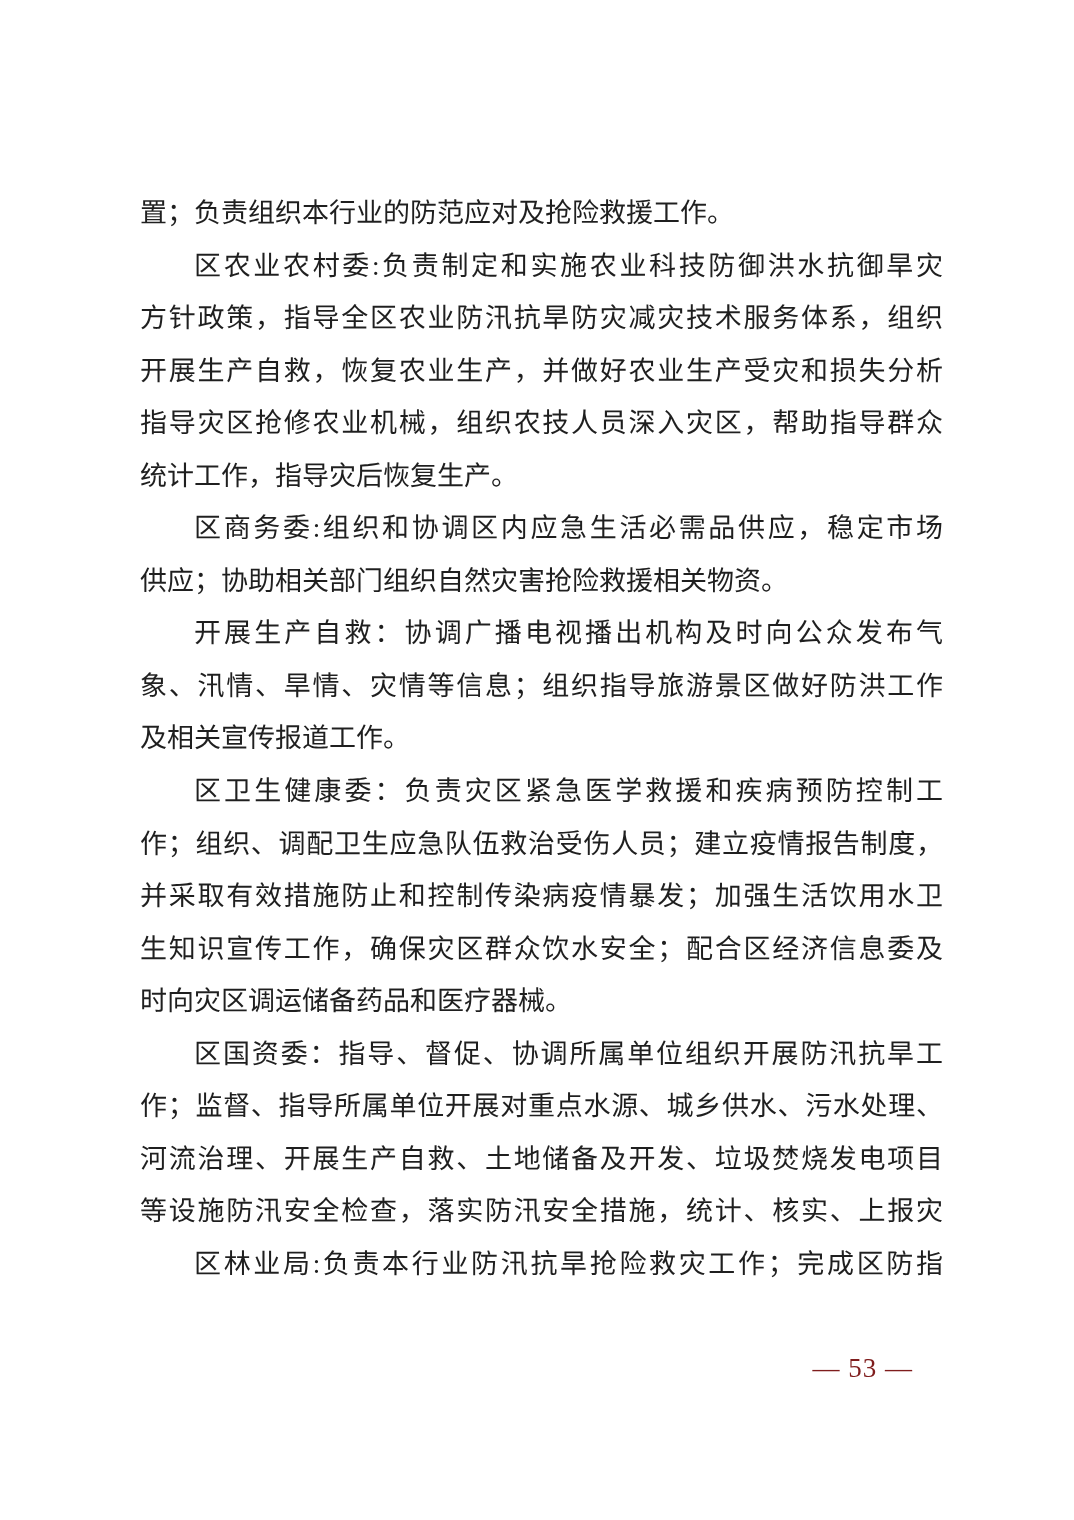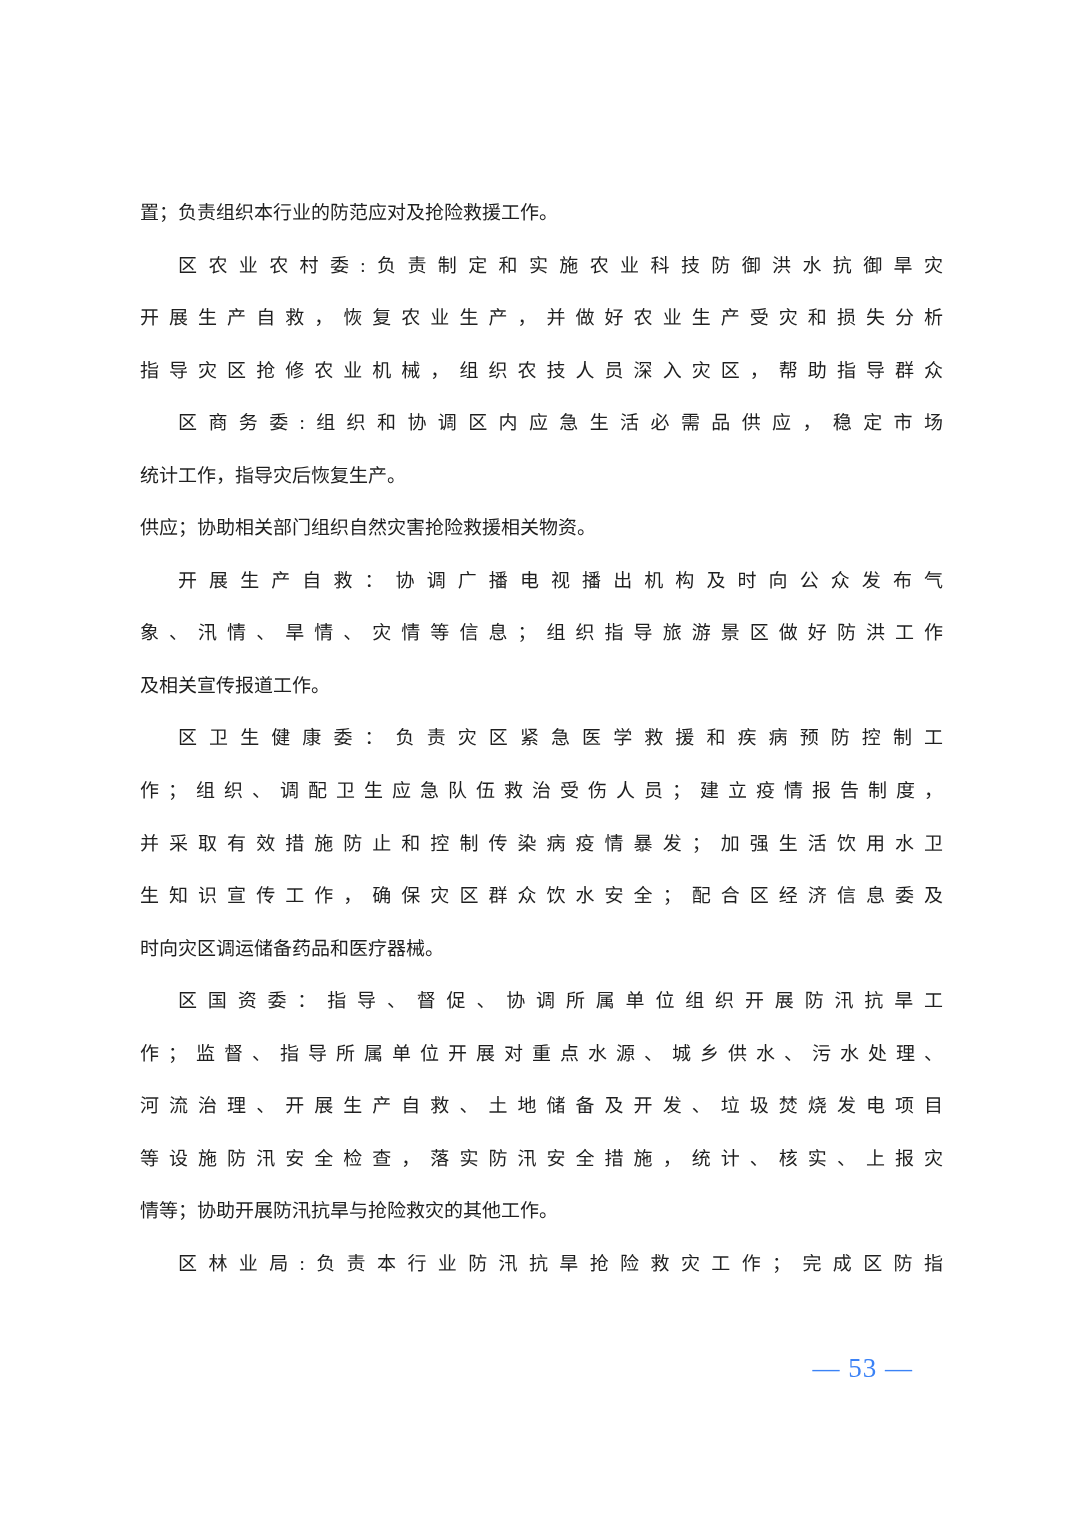--- a/index.html
+++ b/index.html
@@ -14,21 +14,21 @@
     background: #ffffff;
     overflow: hidden;
     font-family: "Liberation Serif", "DejaVu Serif", serif;
     color: #1f1f1f;
   }
   .text-block {
     position: absolute;
     left: 140px;
     top: 187px;
     width: 803px;
-    font-size: 19px;
+    font-size: 27px;
     line-height: 52.55px;
     font-weight: 400;
     letter-spacing: 0;
   }
   .line {
     height: 52.55px;
     overflow: hidden;
     text-align: justify;
     text-align-last: justify;
     text-justify: inter-character;
@@ -41,45 +41,45 @@
     text-indent: 2em;
   }
   .page-number {
     position: absolute;
     left: 140px;
     top: 1352px;
     width: 773px;
     text-align: right;
     font-size: 27px;
     line-height: 32px;
-    color: #3b82f6;
+    color: #7f1d1d;
     letter-spacing: 1px;
   }
 </style>
 </head>
 <body>
 
 <div class="page">
   <div class="text-block">
       <div class="line no-fill">置；负责组织本行业的防范应对及抢险救援工作。</div>
       <div class="line indent">区农业农村委:负责制定和实施农业科技防御洪水抗御旱灾</div>
+      <div class="line">方针政策，指导全区农业防汛抗旱防灾减灾技术服务体系，组织</div>
       <div class="line">开展生产自救，恢复农业生产，并做好农业生产受灾和损失分析</div>
       <div class="line">指导灾区抢修农业机械，组织农技人员深入灾区，帮助指导群众</div>
+      <div class="line no-fill">统计工作，指导灾后恢复生产。</div>
       <div class="line indent">区商务委:组织和协调区内应急生活必需品供应，稳定市场</div>
-      <div class="line no-fill">统计工作，指导灾后恢复生产。</div>
       <div class="line no-fill">供应；协助相关部门组织自然灾害抢险救援相关物资。</div>
       <div class="line indent">开展生产自救：协调广播电视播出机构及时向公众发布气</div>
       <div class="line">象、汛情、旱情、灾情等信息；组织指导旅游景区做好防洪工作</div>
       <div class="line no-fill">及相关宣传报道工作。</div>
       <div class="line indent">区卫生健康委：负责灾区紧急医学救援和疾病预防控制工</div>
       <div class="line">作；组织、调配卫生应急队伍救治受伤人员；建立疫情报告制度，</div>
       <div class="line">并采取有效措施防止和控制传染病疫情暴发；加强生活饮用水卫</div>
       <div class="line">生知识宣传工作，确保灾区群众饮水安全；配合区经济信息委及</div>
       <div class="line no-fill">时向灾区调运储备药品和医疗器械。</div>
       <div class="line indent">区国资委：指导、督促、协调所属单位组织开展防汛抗旱工</div>
       <div class="line">作；监督、指导所属单位开展对重点水源、城乡供水、污水处理、</div>
       <div class="line">河流治理、开展生产自救、土地储备及开发、垃圾焚烧发电项目</div>
       <div class="line">等设施防汛安全检查，落实防汛安全措施，统计、核实、上报灾</div>
-      <div class="line no-fill">情等；协助开展防汛抗旱与抢险救灾的其他工作。</div>
       <div class="line indent">区林业局:负责本行业防汛抗旱抢险救灾工作；完成区防指</div>
     </div>
   <div class="page-number">— 53 —</div>
 </div>
 
 </body></html>

